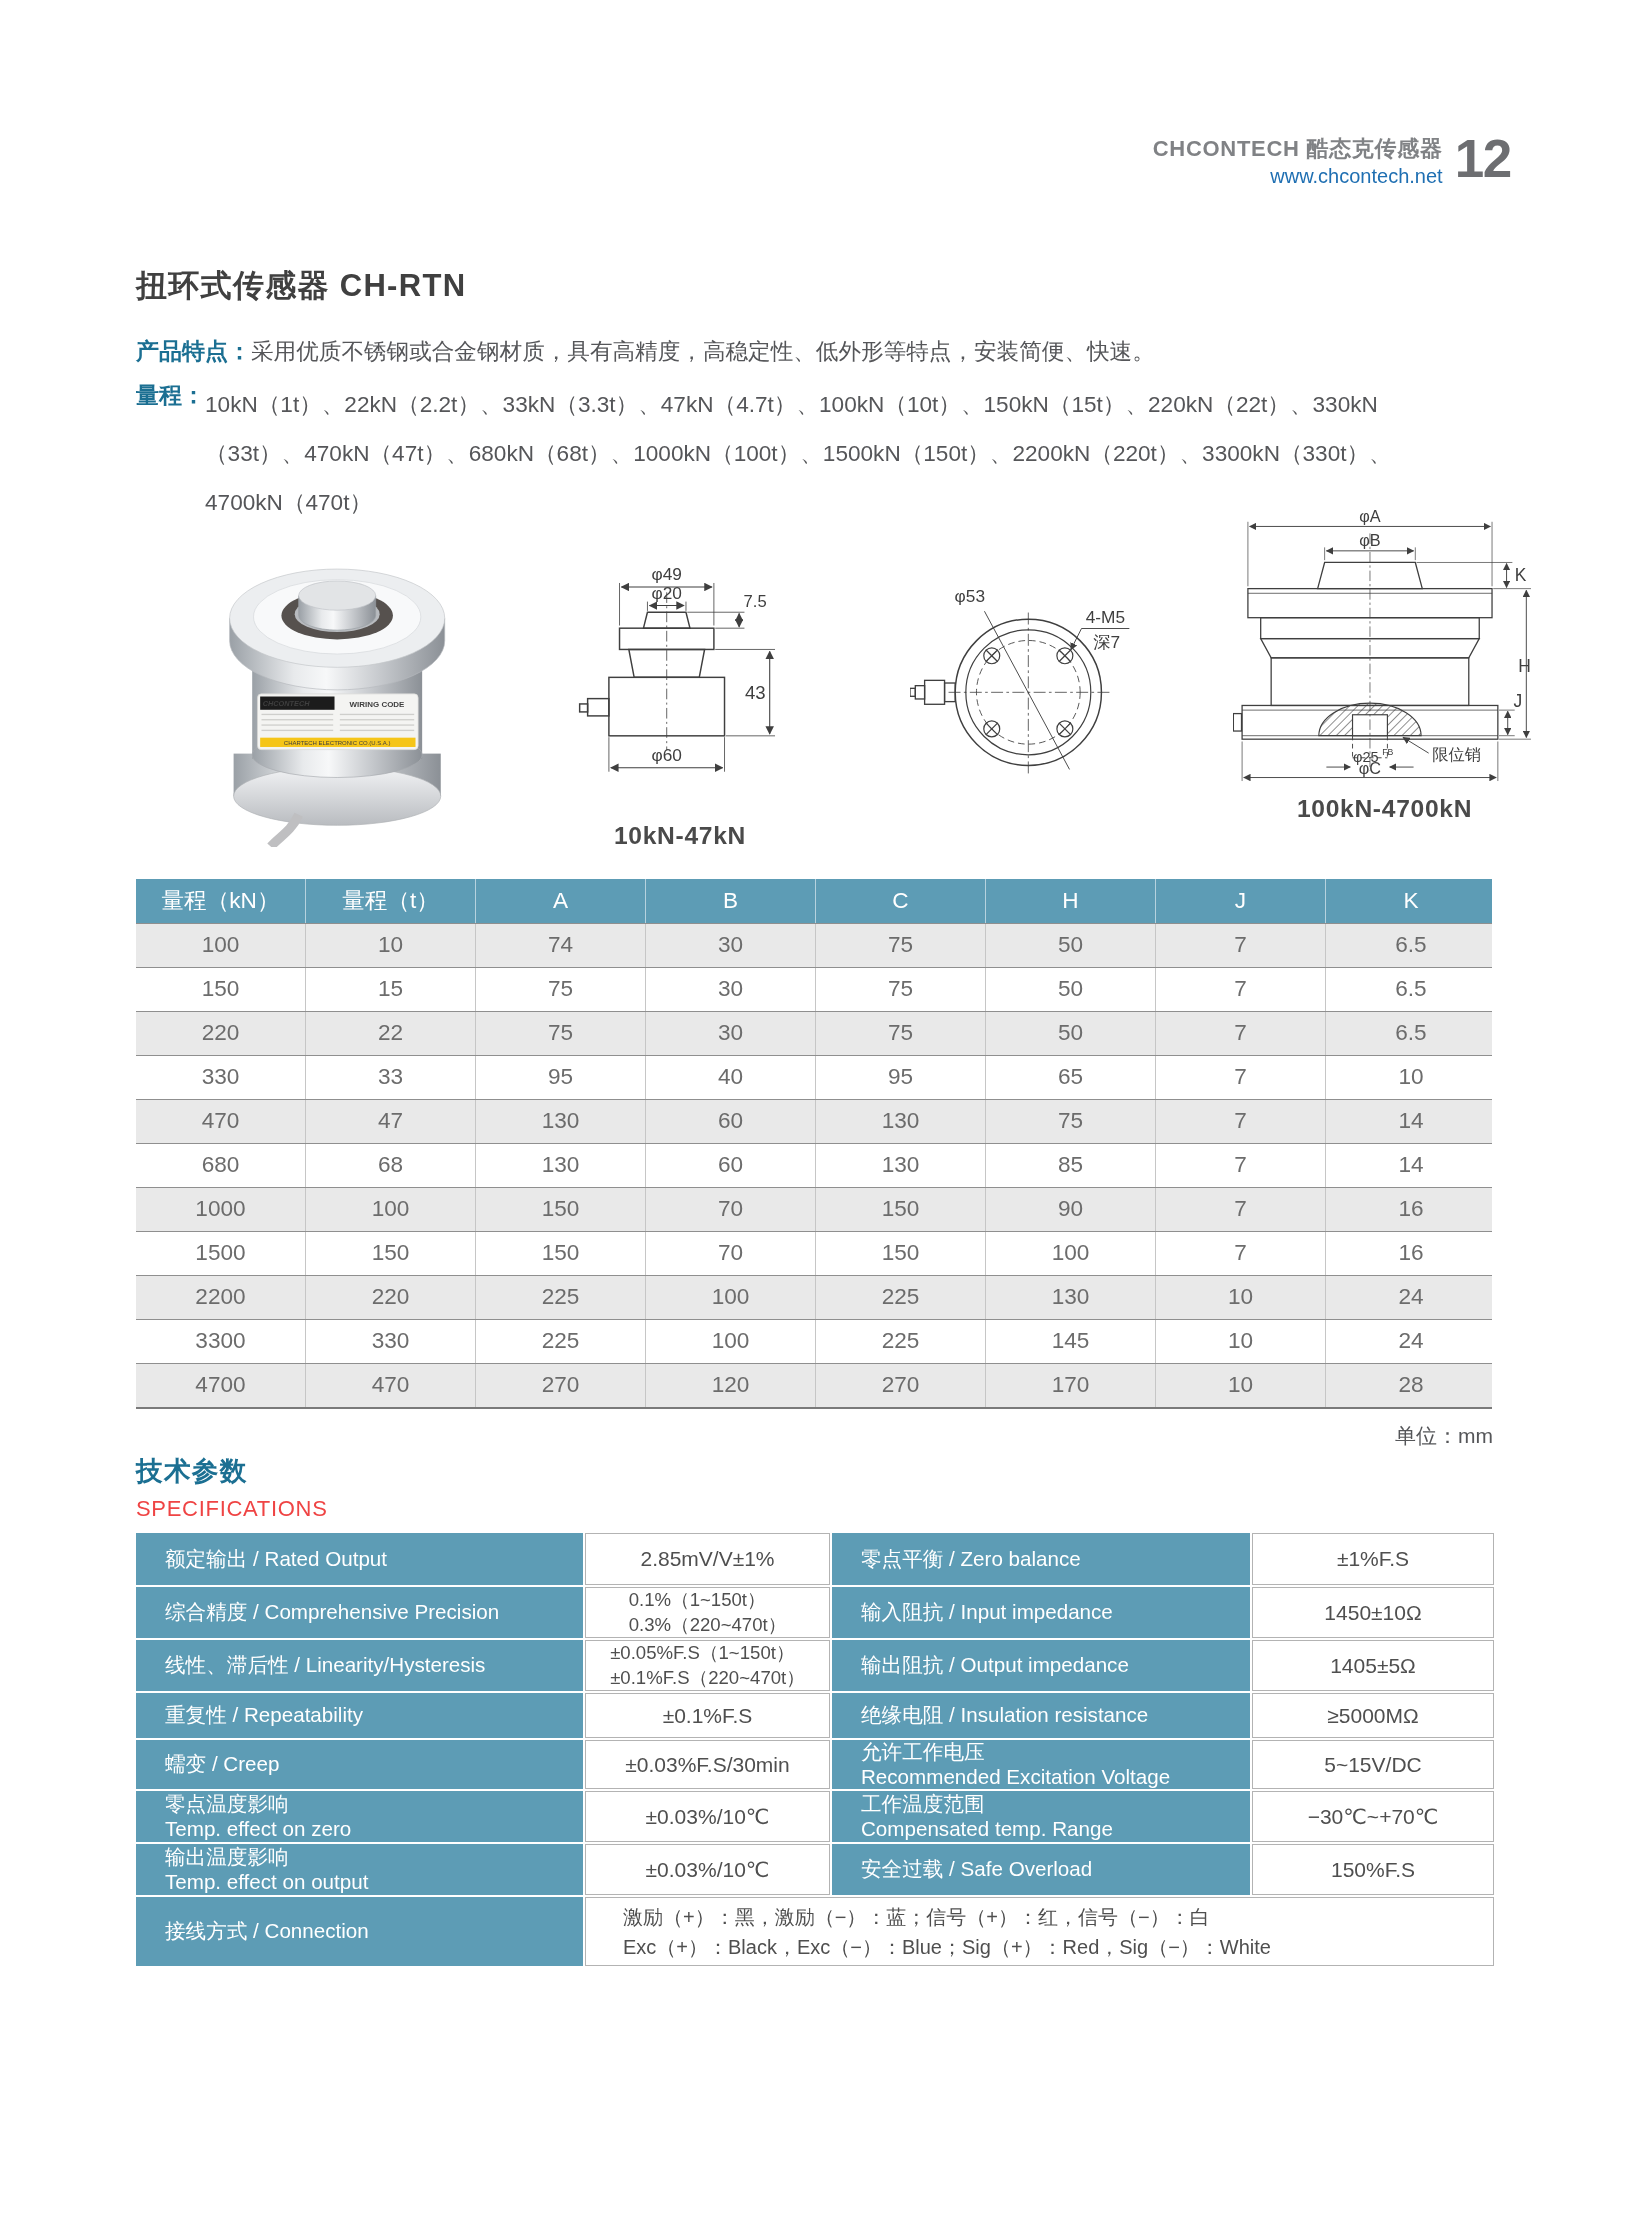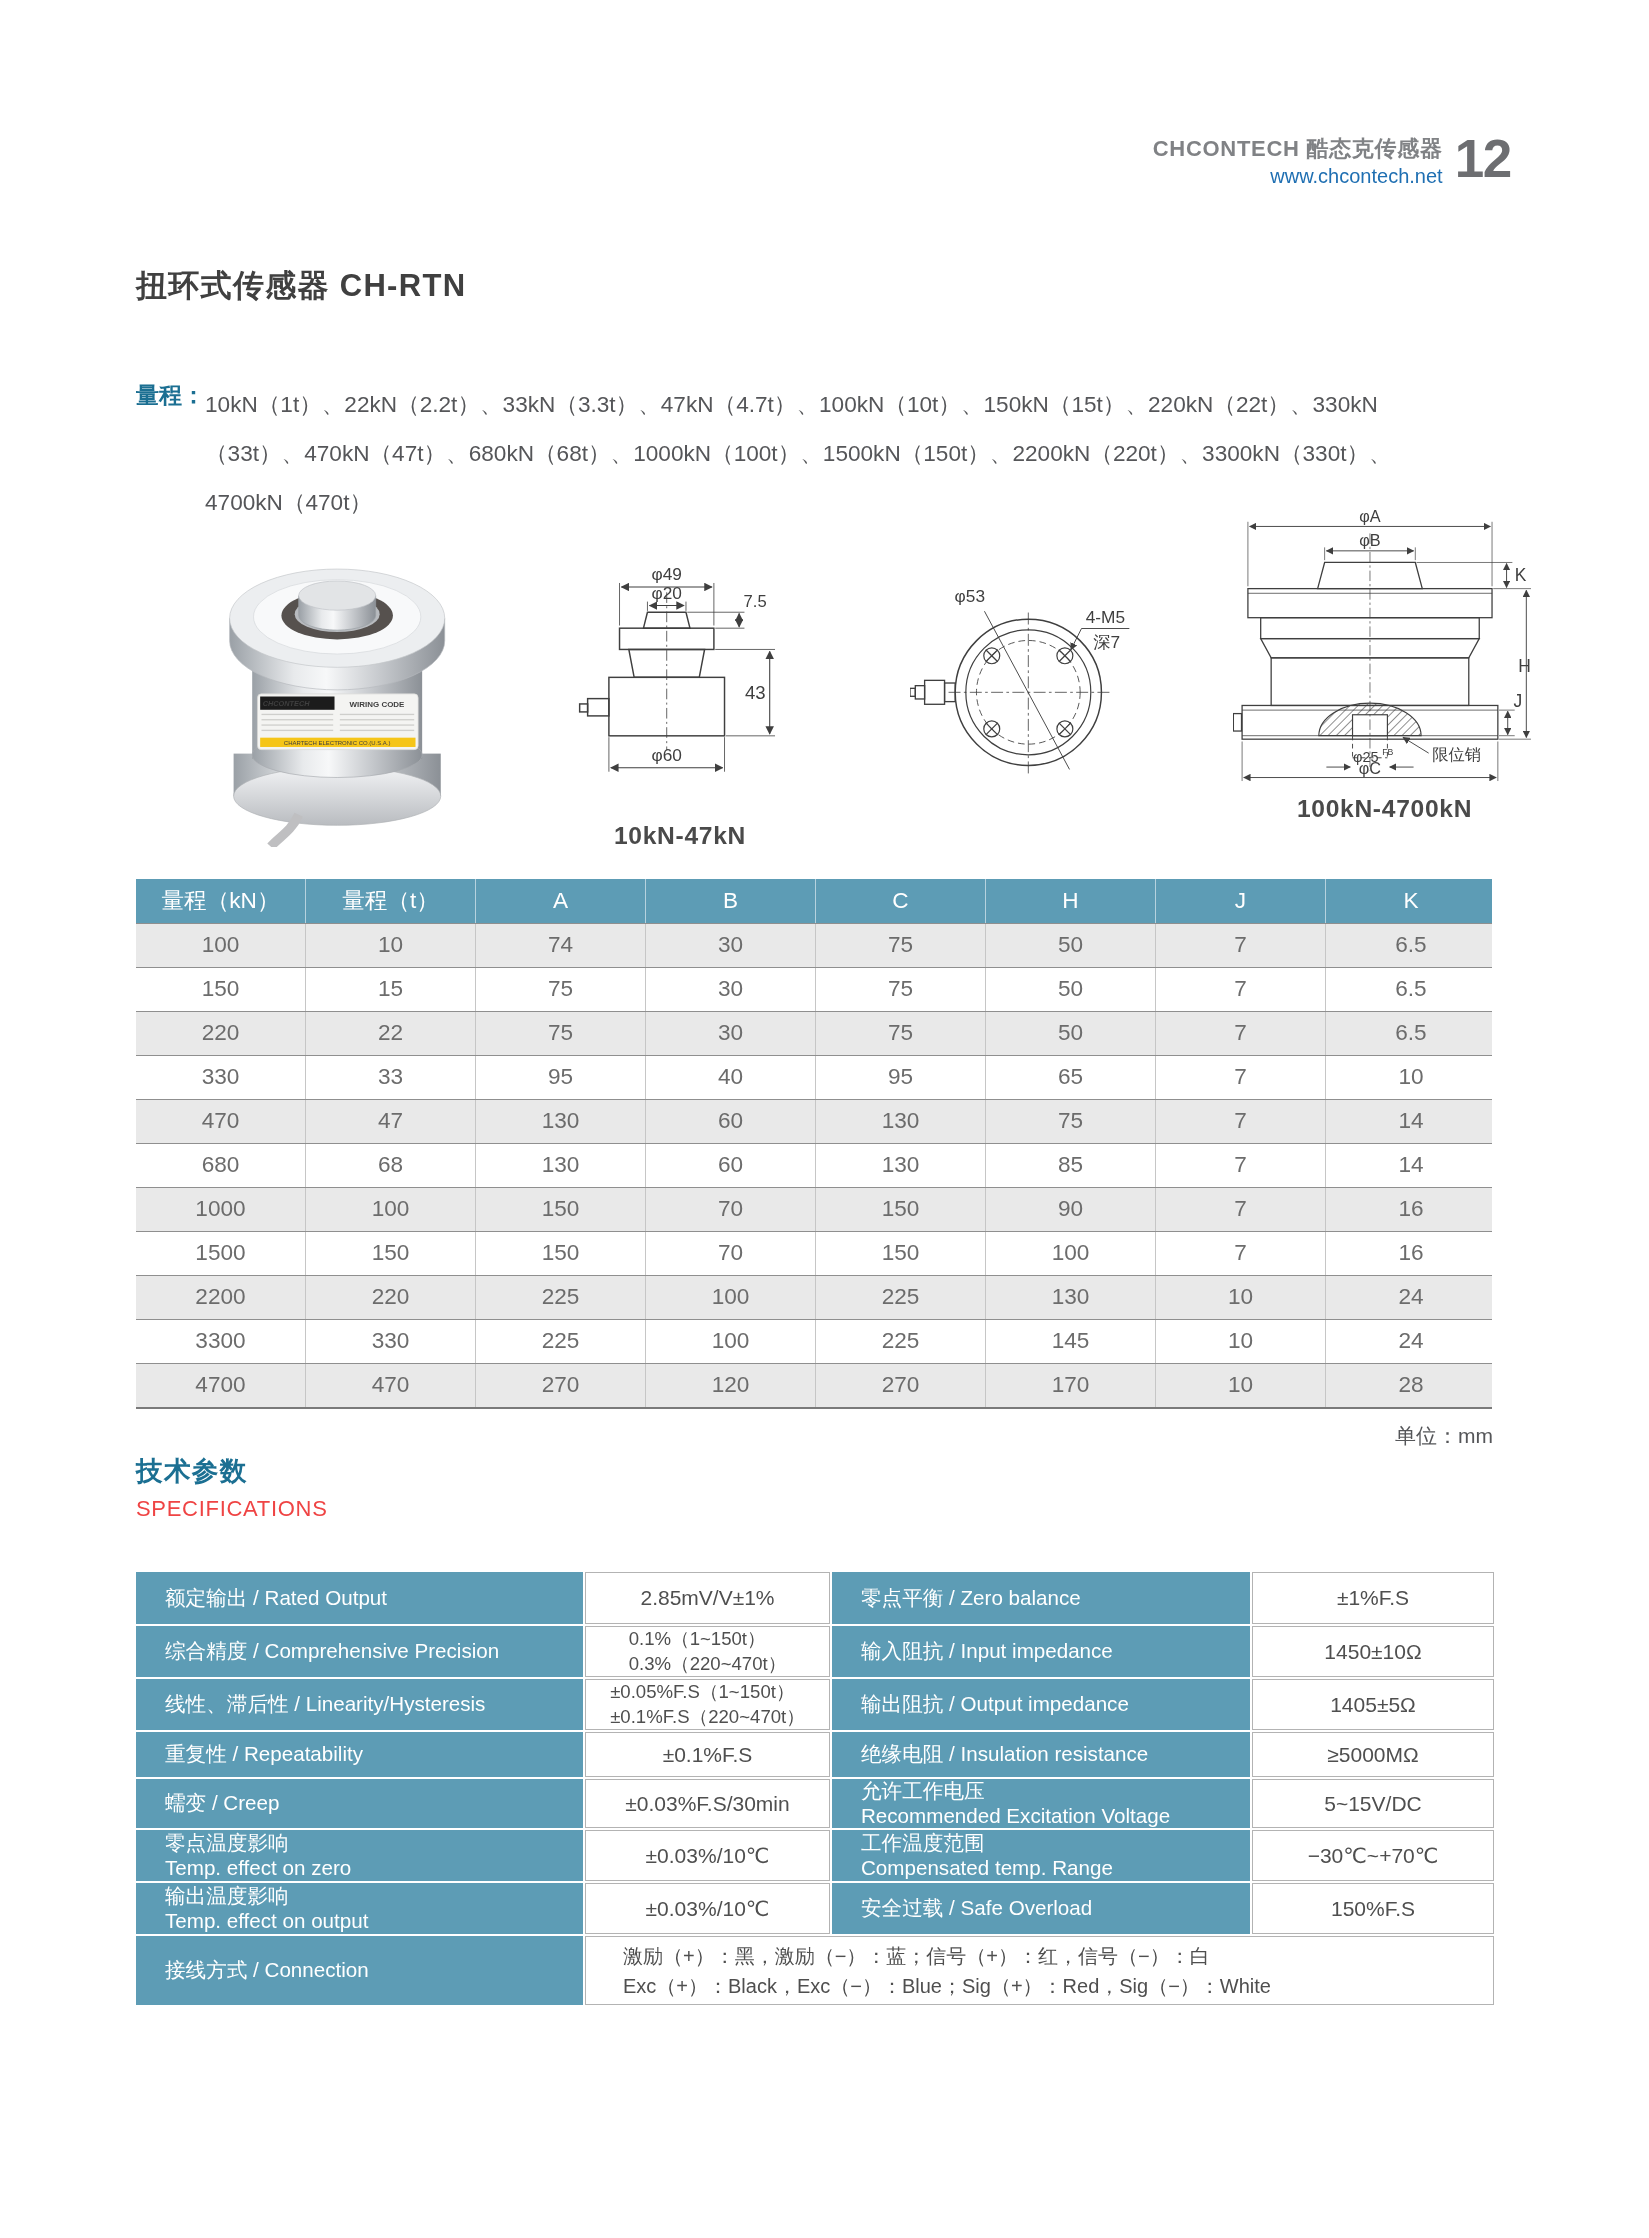--- a/index.html
+++ b/index.html
@@ -40,21 +40,21 @@
   .dt-data .dt-cell{line-height:42px;border-right:0.7px solid #c6c6c6;}
   .dt-data .dt-cell:last-child{border-right:none;}
   .dt-data.odd{background:#e9e9e9;}
   .dt-data.even{background:#ffffff;}
   .unit-note{position:absolute;top:1422px;right:157px;font-size:21px;color:#555659;}
 
   
   .spec-head{position:absolute;top:1453px;left:136px;}
   .spec-cn{font-size:26.6px;font-weight:bold;color:#1b6f92;letter-spacing:1.3px;}
   .spec-en{font-size:22px;color:#ef4444;margin-top:7px;letter-spacing:0.7px;}
-  .spec-table{position:absolute;top:1533px;left:136px;width:1358px;margin-top:39px;}
+  .spec-table{position:absolute;top:1533px;left:136px;width:1358px;}
   .sp-row{display:flex;gap:2px;margin-bottom:2px;}
   .sp-cell{box-sizing:border-box;display:flex;align-items:center;}
   .sp-label{background:#5d9cb5;color:#fff;font-size:20.6px;padding-left:29px;line-height:1.2;white-space:pre-line;}
   .sp-value{background:#fff;border:0.7px solid #b3b3b3;color:#4f4f4f;font-size:21px;justify-content:center;white-space:pre-line;line-height:1.3;}
   .w-l1{flex:0 0 447px;} .w-v1{flex:0 0 245px;} .w-l2{flex:0 0 418px;} .w-v2{flex:1 1 auto;}
   .w-vc{flex:1 1 auto;justify-content:flex-start;text-align:left;padding-left:37px;font-size:20px;line-height:1.5;}
   .h78{height:52px;} .h76{height:51px;} .h68{height:45px;} .h74{height:49px;} .h104{height:69px;}
 </style>
 </head>
 <body>
@@ -64,20 +64,24 @@
   <div class="hdr">
     <div class="hdr-text">
       <div class="hdr-brand">CHCONTECH 酷态克传感器</div>
       <div class="hdr-site">www.chcontech.net</div>
     </div>
     <div class="hdr-page">12</div>
   </div>
 
   <div class="doc-title">扭环式传感器 CH-RTN</div>
 
+  <div class="para features">
+    <span class="lbl">产品特点：</span>
+    <span class="txt">采用优质不锈钢或合金钢材质，具有高精度，高稳定性、低外形等特点，安装简便、快速。</span>
+  </div>
 
   <div class="para range">
     <span class="lbl">量程：</span>
     <span class="range-lines">
       <div class="rl">10kN（1t）、22kN（2.2t）、33kN（3.3t）、47kN（4.7t）、100kN（10t）、150kN（15t）、220kN（22t）、330kN</div>
       <div class="rl">（33t）、470kN（47t）、680kN（68t）、1000kN（100t）、1500kN（150t）、2200kN（220t）、3300kN（330t）、</div>
       <div class="rl">4700kN（470t）</div>
     </span>
   </div>
 

